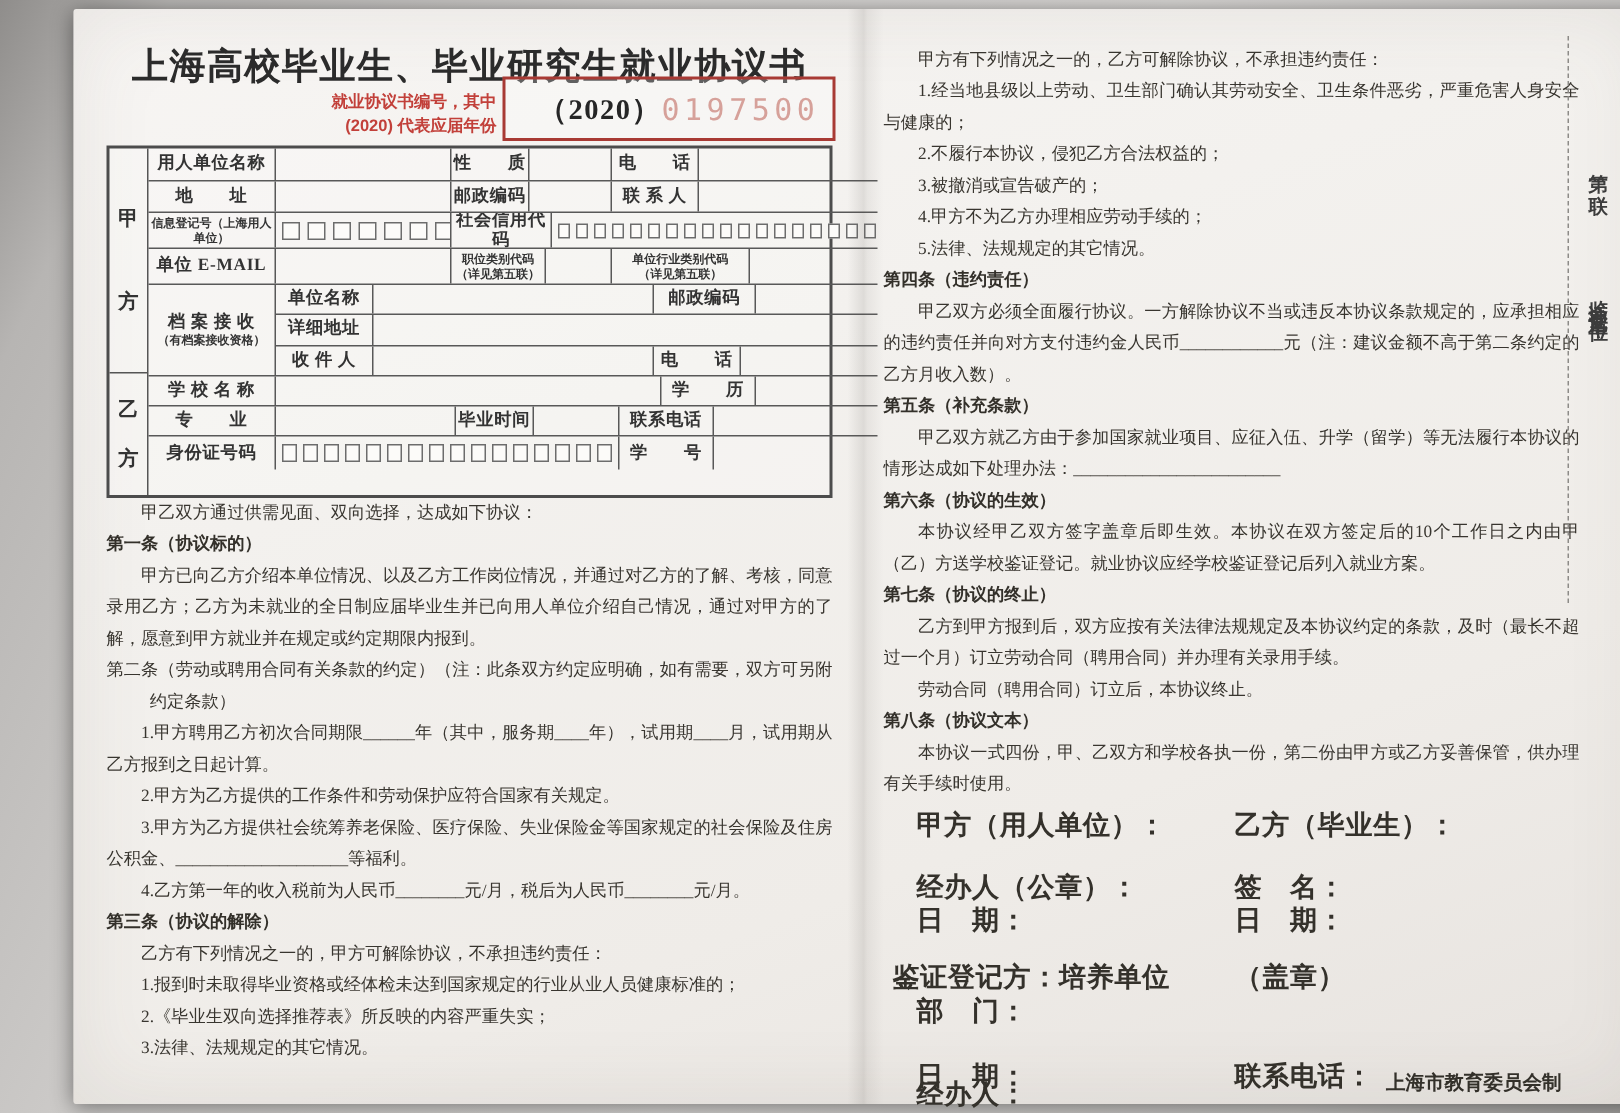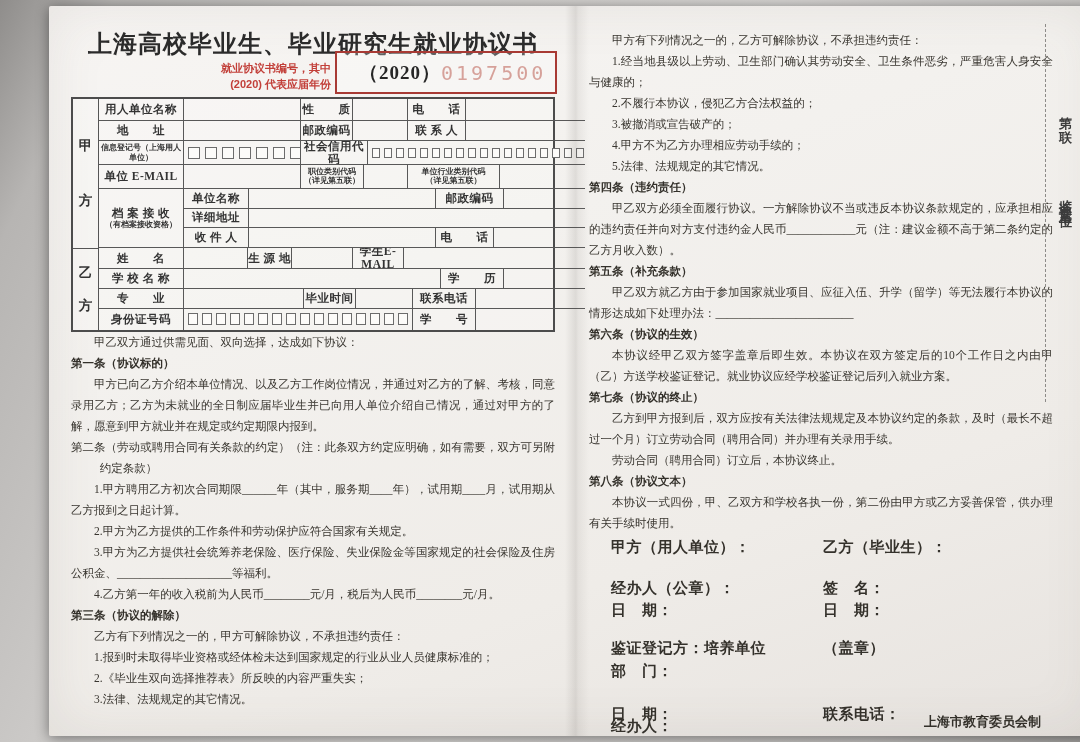--- a/index.html
+++ b/index.html
@@ -62,21 +62,21 @@
   .clauses { position:absolute; font-size:11.5px; line-height:21px; color:#38352f; text-align:justify; }
   .cl-left  { left:22px;  top:326px; width:484px; }
   .cl-right { left:540px; top:24px;  width:464px;font-family:Liberation Serif, serif; }
   .cl { text-indent:2em; }
   .cl-head { text-indent:0; font-weight:600; color:#33302a; }
   .cl-hang { text-indent:0; padding-left:2.5em; }
   .cl-hang::first-line {}
   .cl-hang { text-indent:-2.5em; padding-left:2.5em; }
 
   
-  .sig { position:absolute; font-size:15px; font-weight:700; color:#34312b; letter-spacing:.5px; }
+  .sig { position:absolute; font-size:18px; font-weight:700; color:#34312b; letter-spacing:.5px; }
   .footer-issuer { position:absolute; right:56px; top:707px; font-size:13px; font-weight:700; color:#33302a; }
 
   
   .fold-dash { position:absolute; left:996px; top:18px; height:378px; width:0;
     border-left:1.5px dashed #8d8b88; }
   .v-label { position:absolute; left:1007px; writing-mode:vertical-lr; font-weight:700;
     font-size:13px; color:#3c3c3c; }
   .v-copy   { top:100px; letter-spacing:.55em; }
   .v-holder { top:184px; letter-spacing:.22em; }
 </style>
@@ -192,28 +192,20 @@
           </div>
           <div class="sub-r">
             <div class="c lab" style="width:64px;border-left:none">收 件 人</div>
             <div class="c blank" style="flex:1"></div>
             <div class="c lab" style="width:58px">电　　话</div>
             <div class="c blank" style="width:92px"></div>
           </div>
         </div>
       </div>
 
-      <div class="r" style="height:21px">
-        <div class="c lab" style="width:84px">姓　　名</div>
-        <div class="c blank" style="width:64px"></div>
-        <div class="c lab" style="width:44px">生 源 地</div>
-        <div class="c blank" style="width:61px"></div>
-        <div class="c lab" style="width:51px">学生E-MAIL</div>
-        <div class="c blank" style="flex:1"></div>
-      </div>
 
       <div class="r" style="height:20px">
         <div class="c lab" style="width:84px">学 校 名 称</div>
         <div class="c blank" style="flex:1"></div>
         <div class="c lab" style="width:63px">学　　历</div>
         <div class="c blank" style="width:82px"></div>
       </div>
 
       <div class="r" style="height:20px">
         <div class="c lab" style="width:84px">专　　业</div>
@@ -290,21 +282,21 @@
 
   <div class="sig" style="left:562px;top:532px">甲方（用人单位）：</div>
   <div class="sig" style="left:774px;top:532px">乙方（毕业生）：</div>
 
   <div class="sig" style="left:562px;top:573px">经办人（公章）：</div>
   <div class="sig" style="left:774px;top:573px">签　名：</div>
 
   <div class="sig" style="left:562px;top:595px">日　期：</div>
   <div class="sig" style="left:774px;top:595px">日　期：</div>
 
-  <div class="sig" style="left:562px;top:633px">鉴证登记方：培养单位</div>
+  <div class="sig" style="left:546px;top:633px">鉴证登记方：培养单位</div>
   <div class="sig" style="left:774px;top:633px">（盖章）</div>
 
   <div class="sig" style="left:562px;top:656px">部　门：</div>
   <div class="sig" style="left:562px;top:711px">经办人：</div>
 
   <div class="sig" style="left:562px;top:699px">日　期：</div>
   <div class="sig" style="left:774px;top:699px">联系电话：</div>
 
   <div class="footer-issuer">上海市教育委员会制</div>
 

